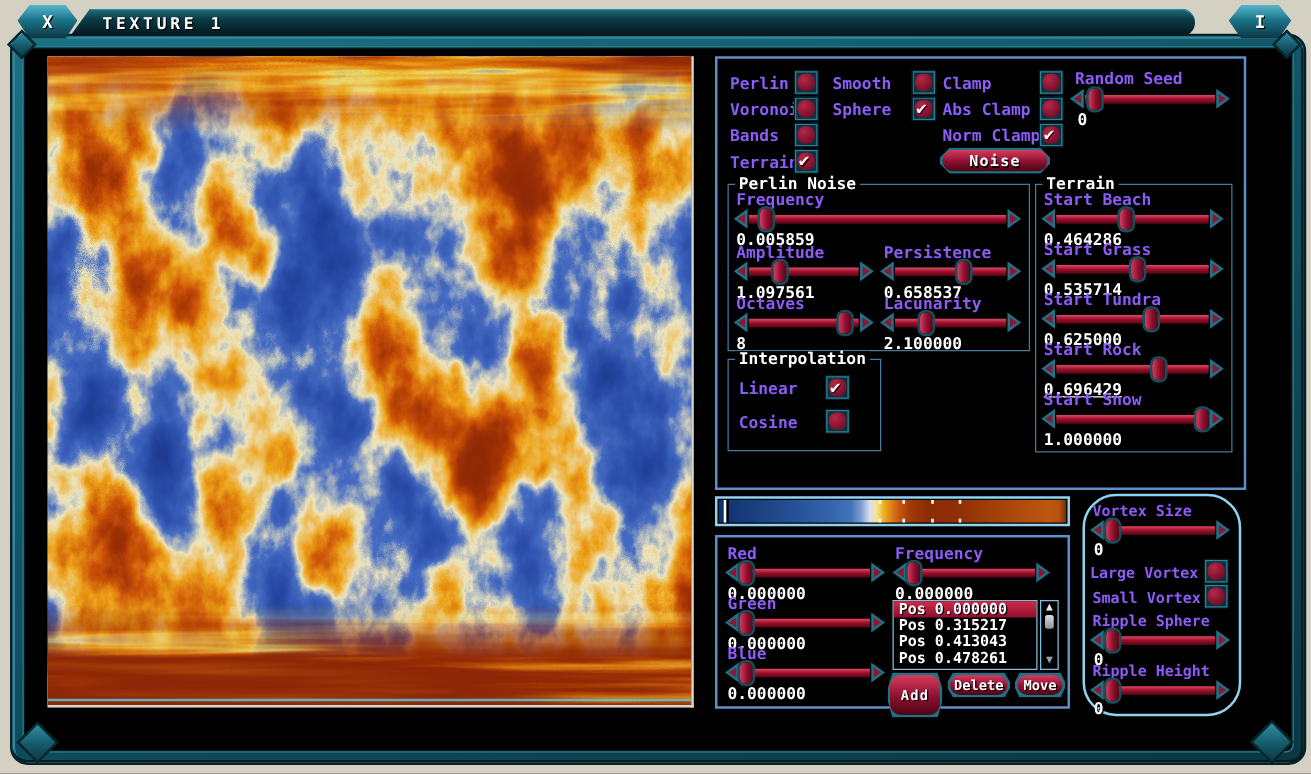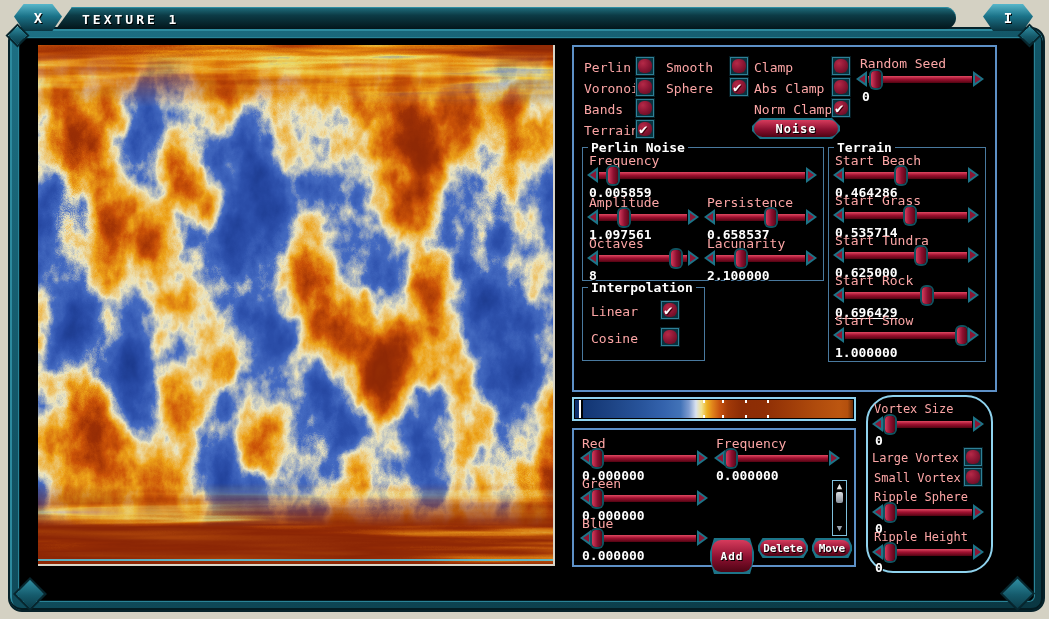--- a/index.html
+++ b/index.html
@@ -2,21 +2,21 @@
 <html><head>
 <meta charset="utf-8">
 <style>
   html,body{margin:0;padding:0;}
   body{
     width:1049px;height:619px;position:relative;overflow:hidden;
     background:#d4d1c3;
     font-family:"DejaVu Sans Mono",monospace;
     -webkit-font-smoothing:none;
   }
-  .lbl{position:absolute;color:#fca5a5;font-weight:normal;font-size:13px;line-height:13px;white-space:nowrap;text-shadow:1px 1px 0 #000;}
+  .lbl{position:absolute;color:#8b5cf6;font-weight:bold;font-size:13px;line-height:13px;white-space:nowrap;text-shadow:1px 1px 0 #000;}
   .val{position:absolute;color:#fff;font-weight:bold;font-size:13px;line-height:13px;white-space:nowrap;text-shadow:1px 1px 0 #000;}
 
   
   .frame{
     position:absolute;left:8px;top:27px;width:1033px;height:581px;
     background:linear-gradient(160deg,#1d7084 0%,#115364 40%,#0a3짜42 70%,#0a3742 100%);
     background:linear-gradient(160deg,#1d7084 0%,#115364 45%,#0a3742 100%);
     border:2px solid #052129;border-radius:14px;
     box-shadow:inset 0 2px 0 #2d8a9e, inset 0 -2px 0 #041b21, inset 2px 0 0 #2d8a9e, inset -2px 0 0 #041b21;
   }
@@ -433,20 +433,26 @@
   <span class="lbl" style="left:142px;top:7px;">Frequency</span>
   <div class="slider" style="left:140px;top:20px;width:126px;--p:5%;">
     <span class="arr l"></span>
     <span class="track">
         <span class="handle"></span>
       </span>
     <span class="arr r"></span>
   </div>
   <span class="val" style="left:142px;top:39px;">0.000000</span>
 
+  <div class="listbox" style="left:140px;top:50px;width:114px;height:54px;">
+    <div class="row selected">Pos 0.000000</div>
+    <div class="row">Pos 0.315217</div>
+    <div class="row">Pos 0.413043</div>
+    <div class="row">Pos 0.478261</div>
+  </div>
   <div class="sbar" style="left:258px;top:50px;width:13px;height:54px;">
     <span class="sb-up">▲</span>
     <span class="sb-thumb"></span>
     <span class="sb-dn">▼</span>
   </div>
 
   <div class="pillwrap" style="left:136px;top:108px;width:44px;height:36px;">
     <button class="pill" style="font-size:11px;">Add</button>
   </div>
   <div class="pillwrap" style="left:184px;top:108px;width:50px;height:20px;">

